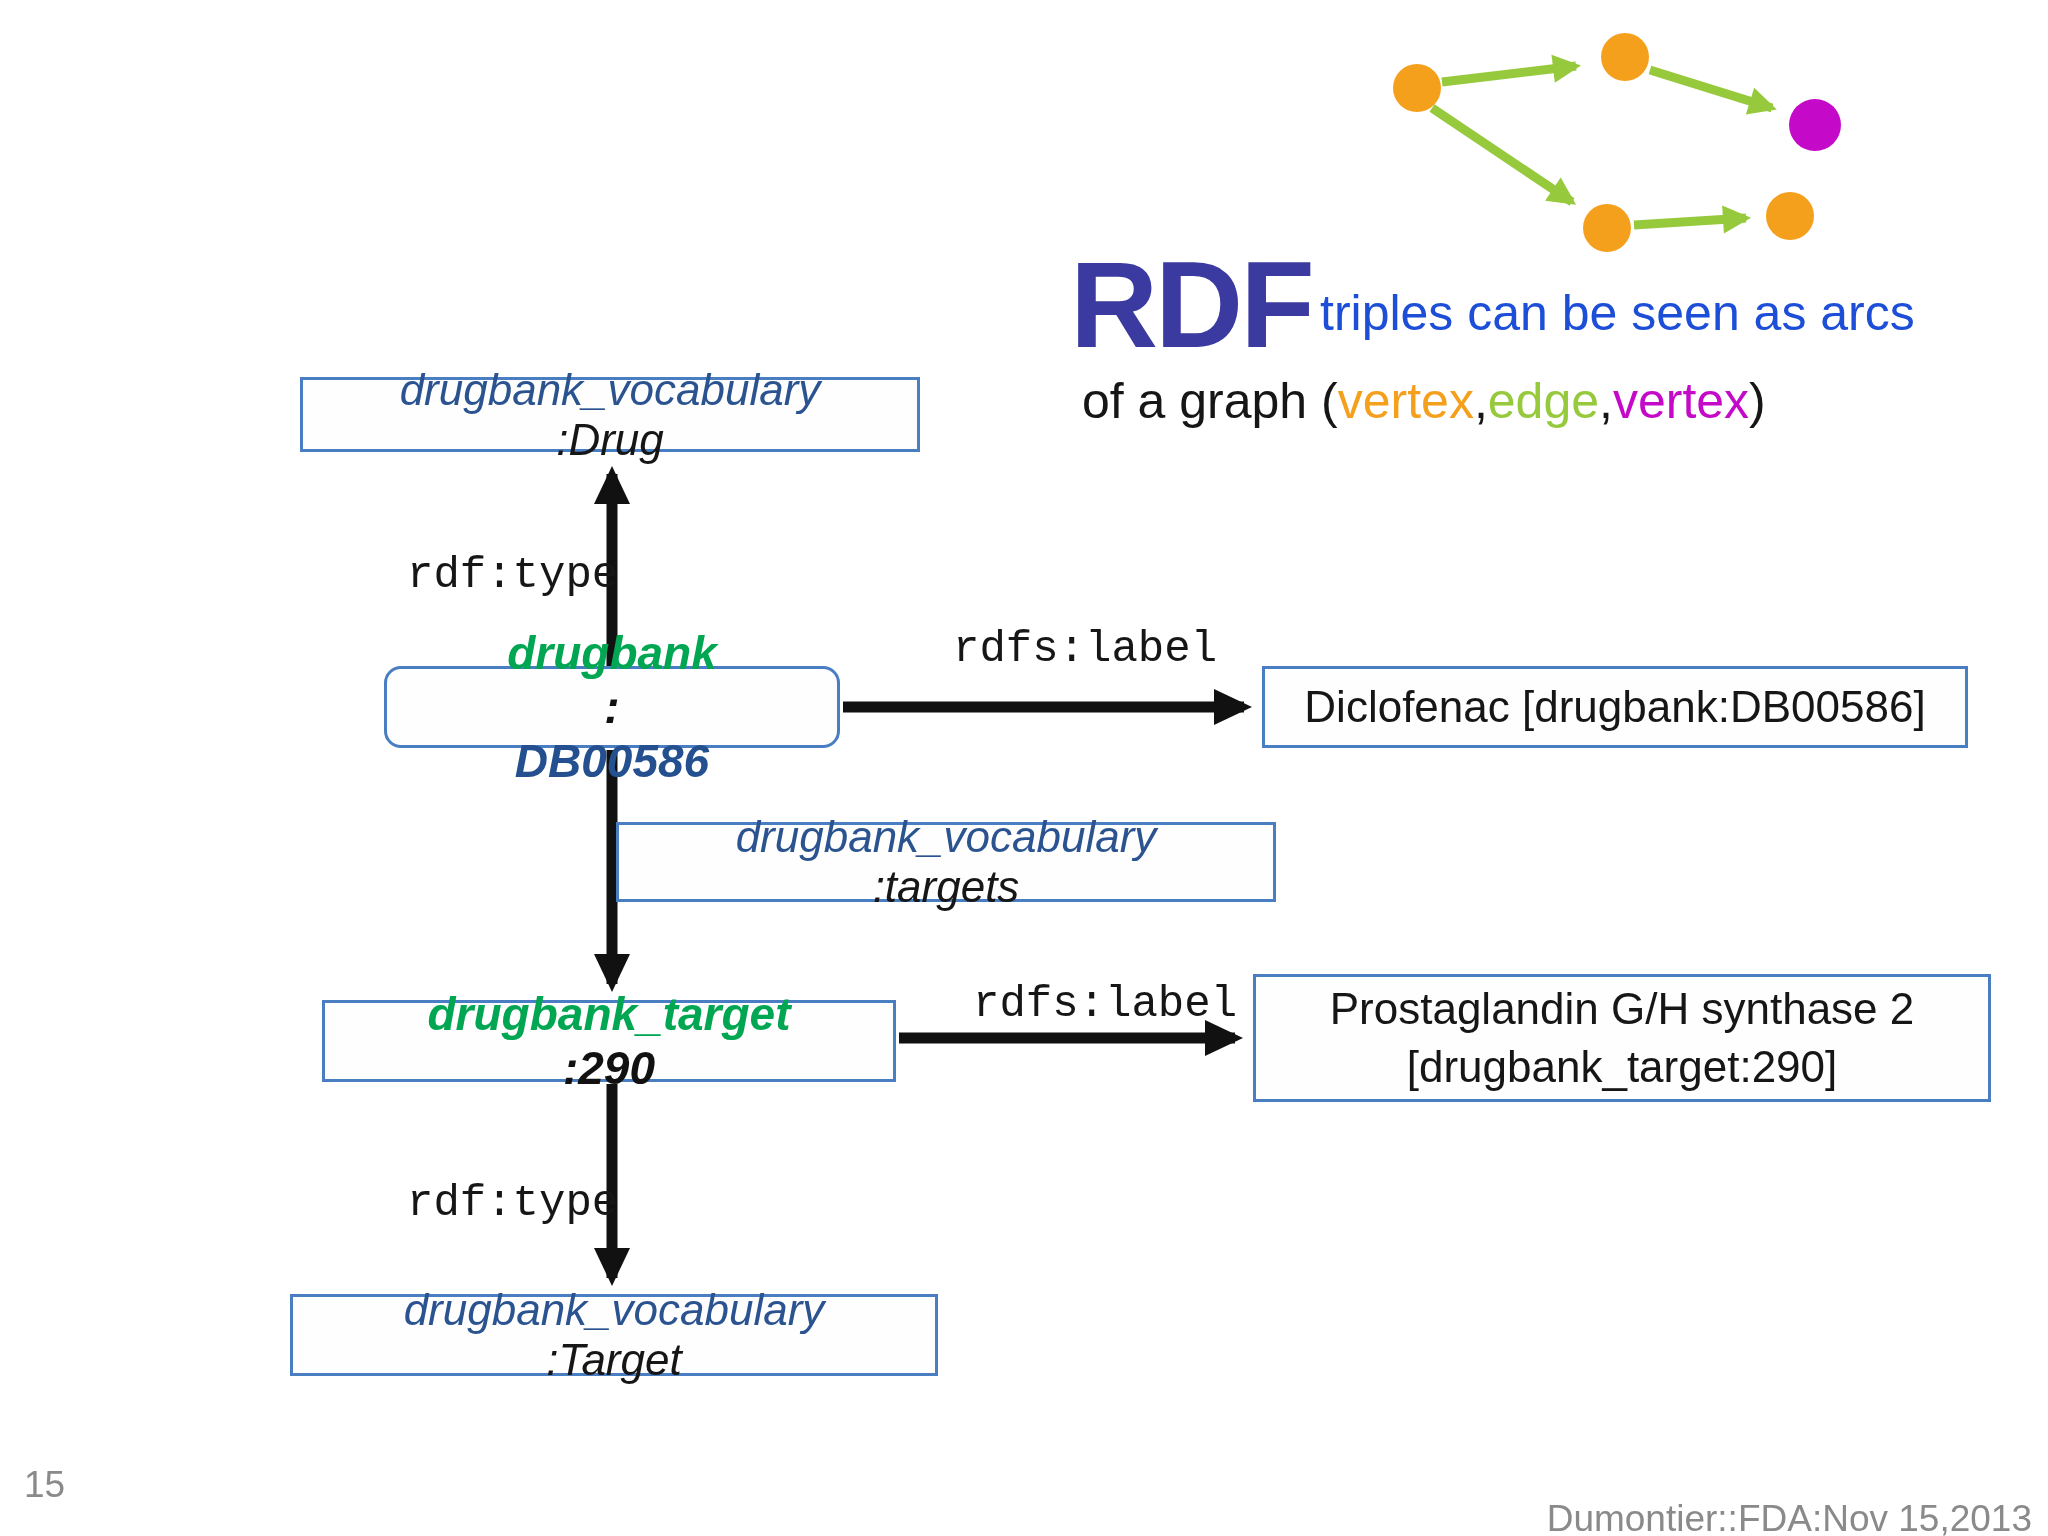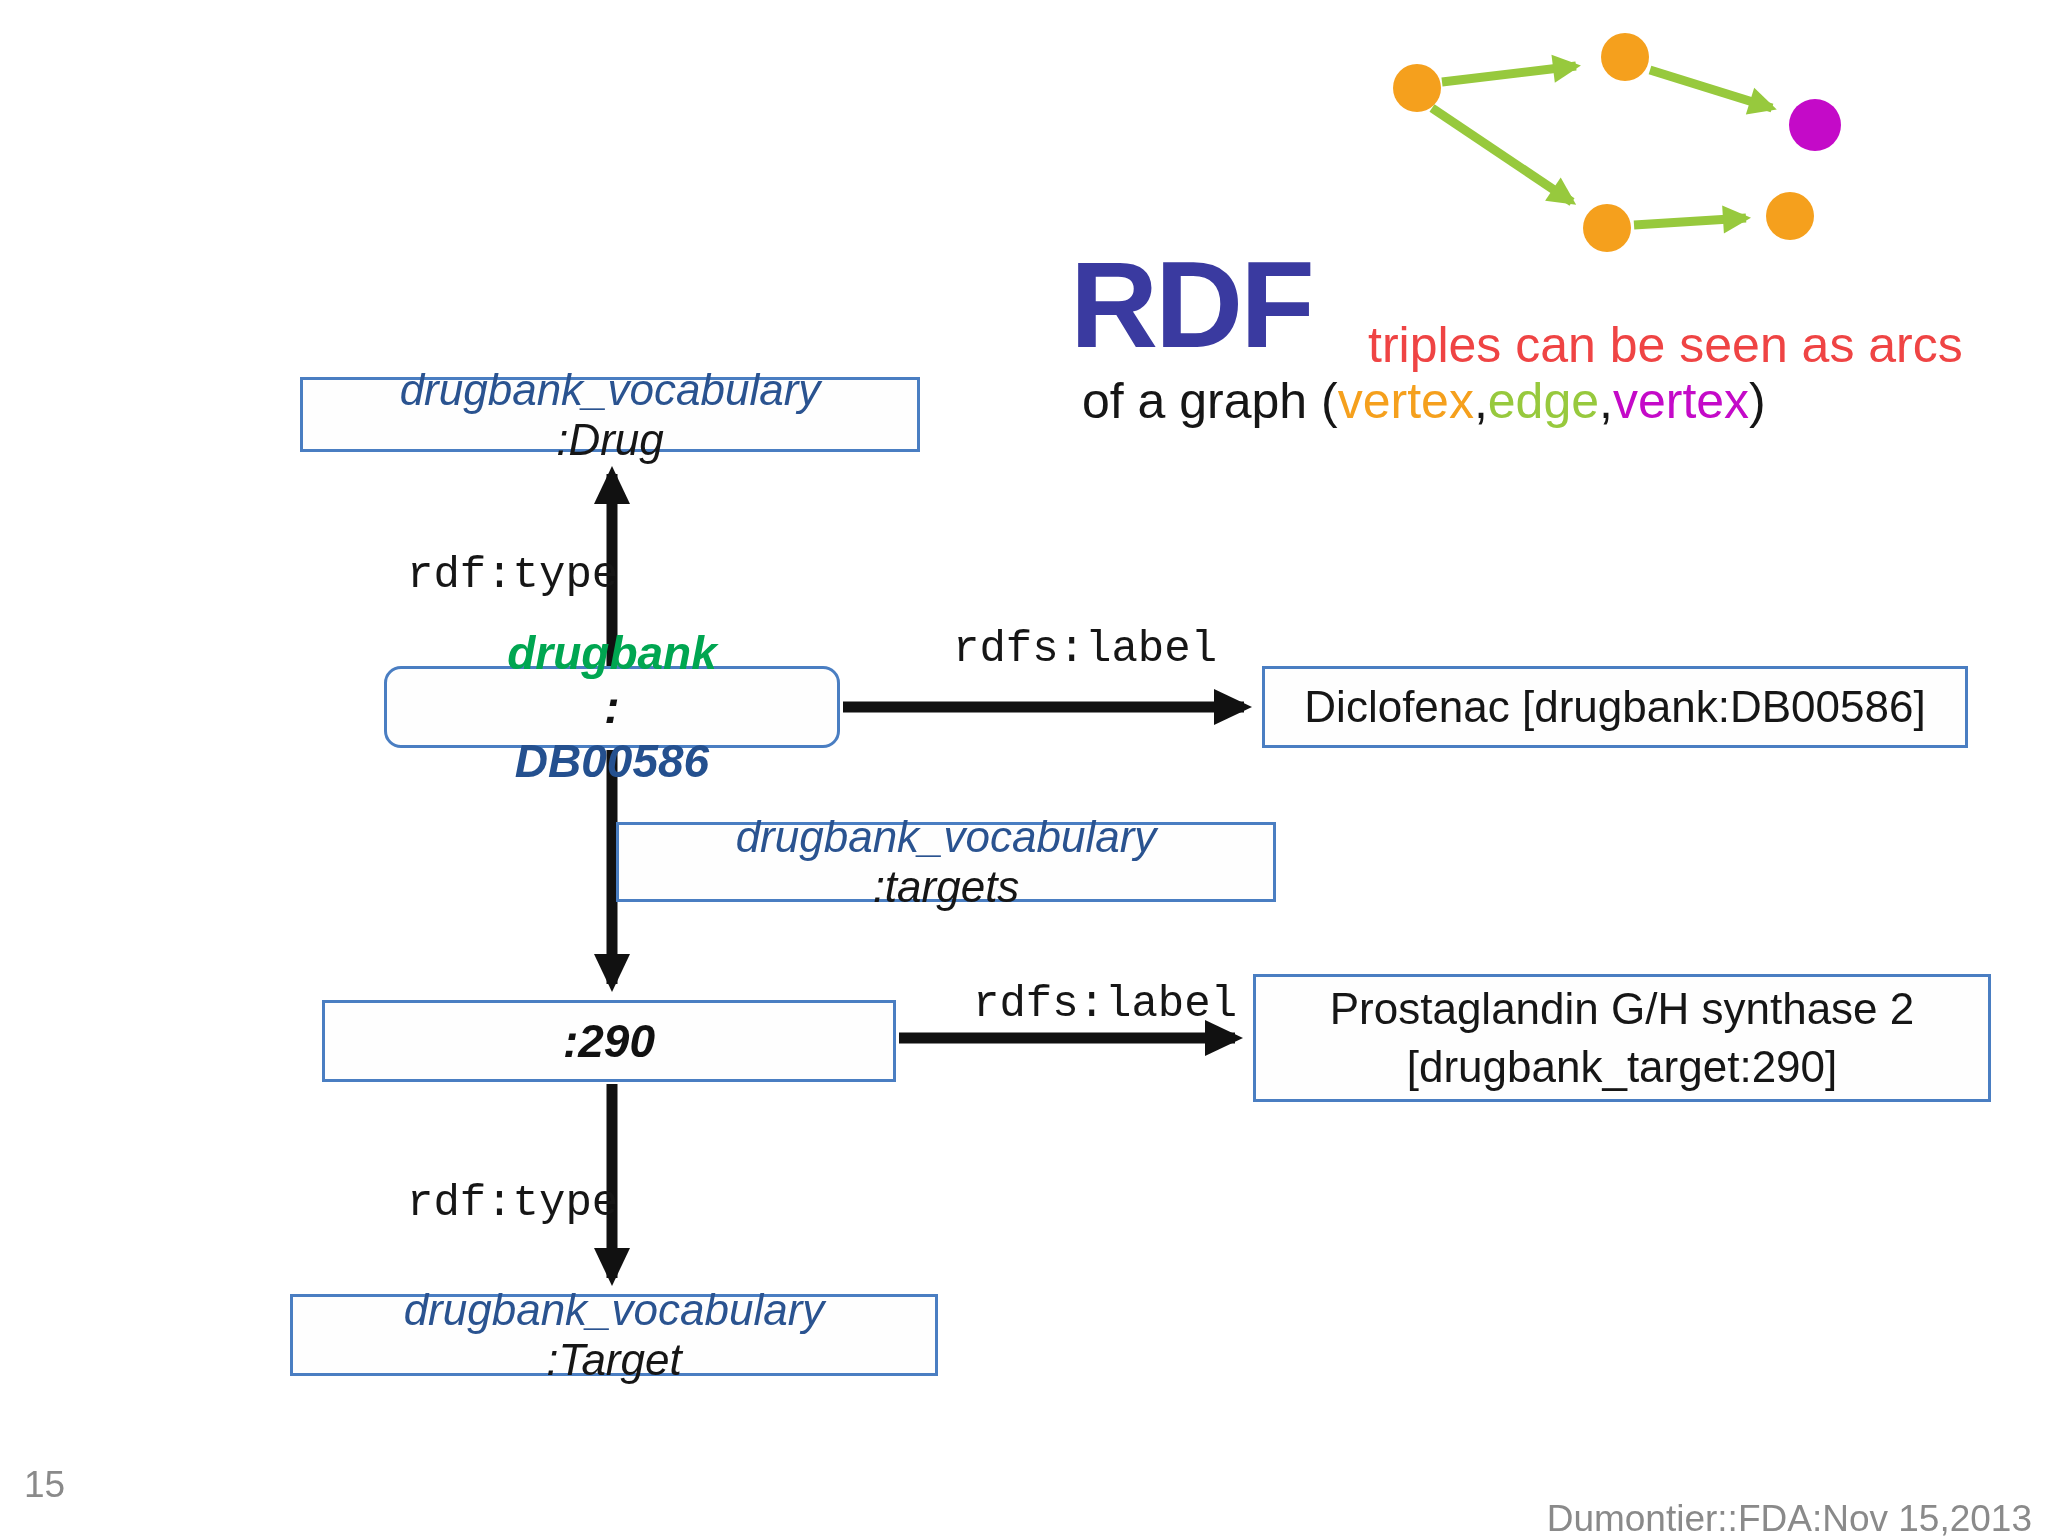--- a/index.html
+++ b/index.html
@@ -41,21 +41,21 @@
   .lbl-label-bottom { left:973px; top:979px;  }
   .lbl-type-bottom  { left:407px; top:1178px; }
 
   
   .mini-graph { position:absolute; left:1380px; top:8px; }
   .rdf-logo {
     position:absolute; left:1070px; top:244px;
     font-size:122px; font-weight:800; letter-spacing:-3px;
     color:#3a3aa0; line-height:1;
   }
-  .tagline1 { position:absolute; left:1320px; top:316px; font-size:50px; color:#ef4444; white-space:nowrap;margin-left:48px; }
+  .tagline1 { position:absolute; left:1320px; top:284px; font-size:50px; color:#1d4ed8; white-space:nowrap; }
   .tagline2 { position:absolute; left:1082px; top:372px; font-size:50px; color:#161616; white-space:nowrap; }
   .w-orange  { color:#f5a01d; }
   .w-green   { color:#97c93d; }
   .w-magenta { color:#c40ac8; }
 
   
   .arrows { position:absolute; left:0; top:0; }
   .node-box, .edge-label { z-index:2;flex-direction:column; }
   .arrows { z-index:1; }
 
@@ -116,20 +116,21 @@
   <div class="node-box box-drug-label">
     <span class="plain-black">Diclofenac [drugbank:DB00586]</span>
   </div>
 
   <div class="node-box box-targets">
     <span class="prefix-blue">drugbank_vocabulary</span>
       <span class="suffix-black">:targets</span>
   </div>
 
   <div class="node-box box-target-instance">
+    <span class="green-bold">drugbank_target</span>
       <span class="black-bold">:290</span>
   </div>
 
   <div class="node-box box-target-label">
     <div class="plain-black">Prostaglandin G/H synthase 2</div>
     <div class="plain-black">[drugbank_target:290]</div>
   </div>
 
   <div class="node-box box-target-class">
     <span class="prefix-blue">drugbank_vocabulary</span>

